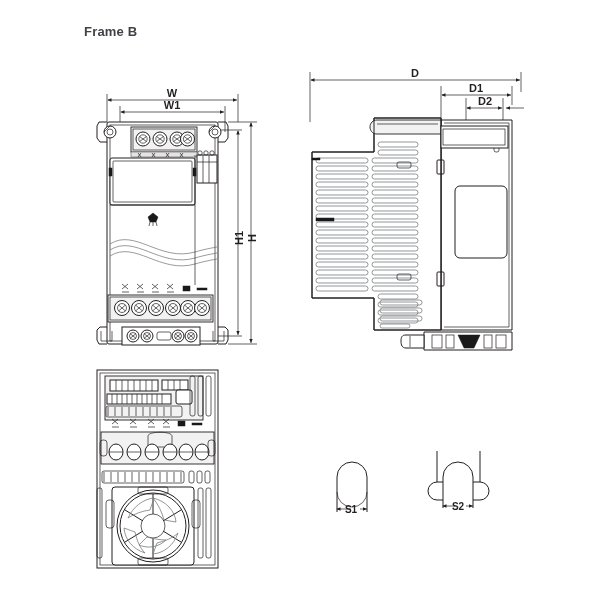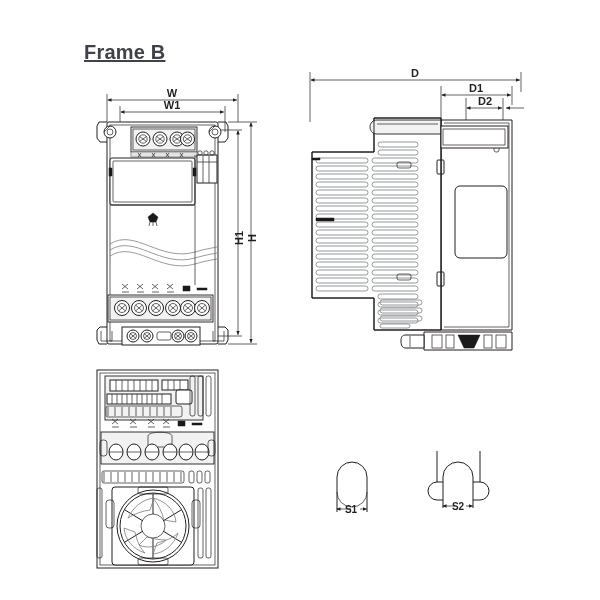--- a/index.html
+++ b/index.html
@@ -3,24 +3,23 @@
 <meta charset="utf-8">
 <style>
   html,body{margin:0;padding:0;background:#ffffff;}
   body{
     width:600px;height:600px;position:relative;overflow:hidden;
     font-family:"Liberation Sans","DejaVu Sans",sans-serif;
     background:#ffffff;
   }
   #sheet{position:absolute;inset:0;}
   .title{
-    position:absolute;left:84px;top:41px;
-    font-size:20px;font-weight:bold;color:#404248;
+    position:absolute;left:84px;top:24px;
+    font-size:13px;font-weight:bold;color:#404248;
     letter-spacing:.2px;
-    text-decoration:underline;
   }
   svg{position:absolute;left:0;top:0;width:600px;height:600px;display:block;}
   .ln{fill:none;stroke:#231f20;stroke-width:1;}
   .ln-t{fill:none;stroke:#231f20;stroke-width:.7;}
   .ln-h{fill:none;stroke:#6f7072;stroke-width:.7;}
   .fin{fill:none;stroke:#7a7c7e;stroke-width:.8;}
   .fill-w{fill:#ffffff;stroke:#231f20;stroke-width:1;}
   .fill-l{fill:#f2f2f2;stroke:#231f20;stroke-width:.9;}
   .fill-m{fill:#e4e4e4;stroke:#6f7072;stroke-width:.7;}
   .fill-d{fill:#1a1a1a;stroke:#1a1a1a;stroke-width:.5;}

